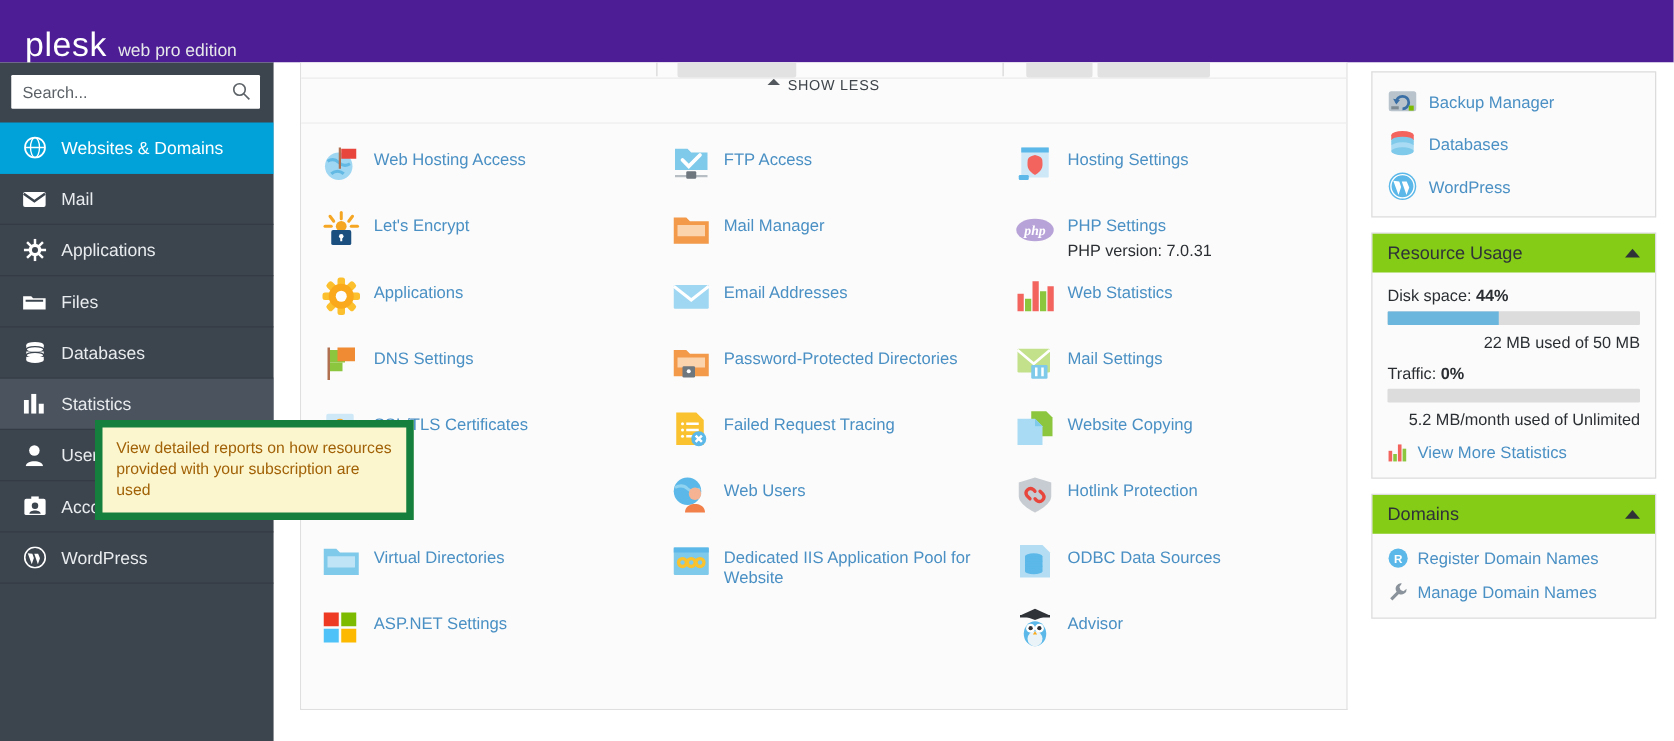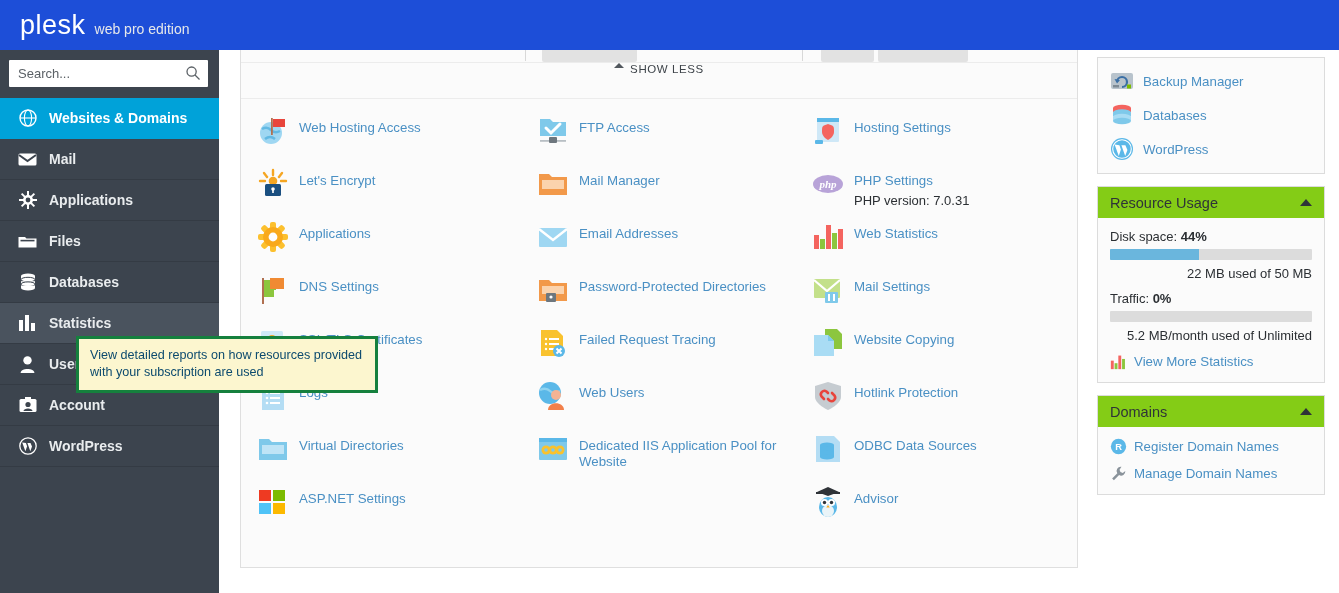--- a/index.html
+++ b/index.html
@@ -8,22 +8,22 @@
     font-family: "Liberation Sans", sans-serif;
     background: #ffffff;
     overflow: hidden;
   }
   body { position: relative; }
 
   
   .topbar {
     position: absolute; top: 0; left: 0;
     width: 1339px; height: 50px;
-    background: #1d4ed8;
-    display: flex; align-items: center;
+    background: #4c1d95;
+    display: flex; align-items: flex-end;
   }
   .logo-wrap {
     display: flex; align-items: baseline;
     margin-left: 20px;
   }
   .logo-plesk {
     font-size: 27px; color: #ffffff; letter-spacing: .5px;
     font-weight: 400; position: relative; line-height: 1;
   }
   .logo-underline {
@@ -56,21 +56,21 @@
   .search-icon {
     position: absolute; right: 7px; top: 5px;
     width: 16px; height: 16px;
   }
 
   .nav-item {
     display: flex; align-items: center;
     height: 41px; padding-left: 18px;
     color: #e9ecee; font-size: 14px;
     border-bottom: 1px solid #343b44;
-    cursor: pointer; position: relative; font-weight: bold;
+    cursor: pointer; position: relative;
   }
   .nav-item.active { background: #00a2d9; color: #ffffff; border-bottom-color: #00a2d9; }
   .nav-item.hovered { background: #4a535e; }
   .nav-ico {
     width: 19px; height: 19px; margin-right: 12px;
     display: flex; align-items: center; justify-content: center;
     flex: none;
   }
   .nav-ico svg { display: block; }
 
@@ -176,23 +176,23 @@
   .caret-up {
     width: 0; height: 0;
     border-left: 6px solid transparent;
     border-right: 6px solid transparent;
     border-bottom: 7px solid #2f3338;
   }
 
   
   .tooltip {
     position: absolute; left: 76px; top: 336px;
-    width: 302px; padding: 8px 10px 9px 11px;
-    background: #fcf6cf; border: 3px solid #15803d;
-    font-size: 12.6px; color: #0c4a6e; line-height: 17px;
+    width: 255px; padding: 8px 10px 9px 11px;
+    background: #fcf6cf; border: 6px solid #15803d;
+    font-size: 12.6px; color: #a16207; line-height: 17px;
     z-index: 50;
   }
 </style>
 </head>
 <body>
 
 <div class="topbar">
   <div class="logo-wrap">
     <div class="logo-plesk">plesk</div>
     <div class="logo-underline"></div>

